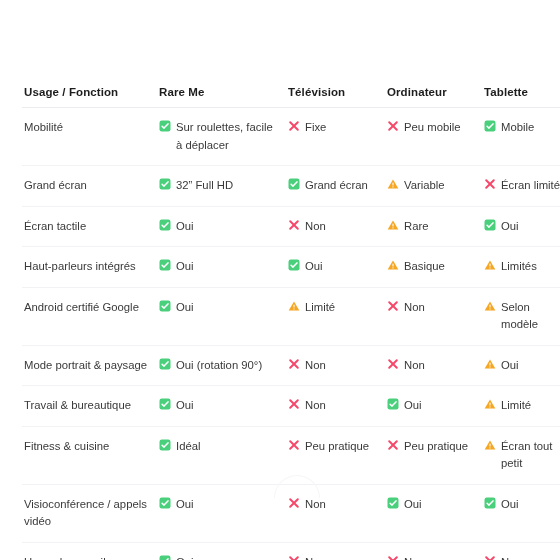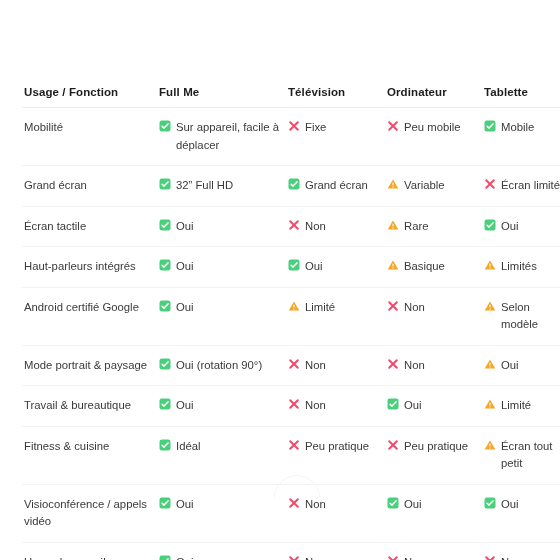--- a/index.html
+++ b/index.html
@@ -122,38 +122,38 @@
       <colgroup>
         <col class="c-feature">
         <col class="c-moveme">
         <col class="c-tv">
         <col class="c-pc">
         <col class="c-tab">
       </colgroup>
       <thead>
         <tr>
           <th>Usage / Fonction</th>
-          <th>Full Me</th>
+          <th>Rare Me</th>
           <th>Télévision</th>
           <th>Ordinateur</th>
           <th>Tablette</th>
         </tr>
       </thead>
       <tbody id="table-body">
           <tr>
             <td class="feature-cell">
               <span class="cellbox noicon">Mobilité</span>
             </td>
             <td>
               <span class="cellbox"><span class="ico">
                   <svg width="12" height="12" viewBox="0 0 12 12">
                     <rect x="0.5" y="0.5" width="11" height="11" rx="2.2" ry="2.2" fill="#4ad07d"></rect>
                     <path d="M3.1 6.2 L5.0 8.1 L9.0 3.9" fill="none" stroke="#ffffff" stroke-width="1.5" stroke-linecap="round" stroke-linejoin="round"></path>
                   </svg>
-                </span><span class="cell-text">Sur appareil, facile à déplacer</span></span>
+                </span><span class="cell-text">Sur roulettes, facile à déplacer</span></span>
             </td>
             <td>
               <span class="cellbox"><span class="ico">
                   <svg width="12" height="12" viewBox="0 0 12 12">
                     <path d="M2.2 2.2 L9.8 9.8 M9.8 2.2 L2.2 9.8" fill="none" stroke="#f4496b" stroke-width="2" stroke-linecap="round"></path>
                   </svg>
                 </span><span class="cell-text">Fixe</span></span>
             </td>
             <td>
               <span class="cellbox"><span class="ico">

